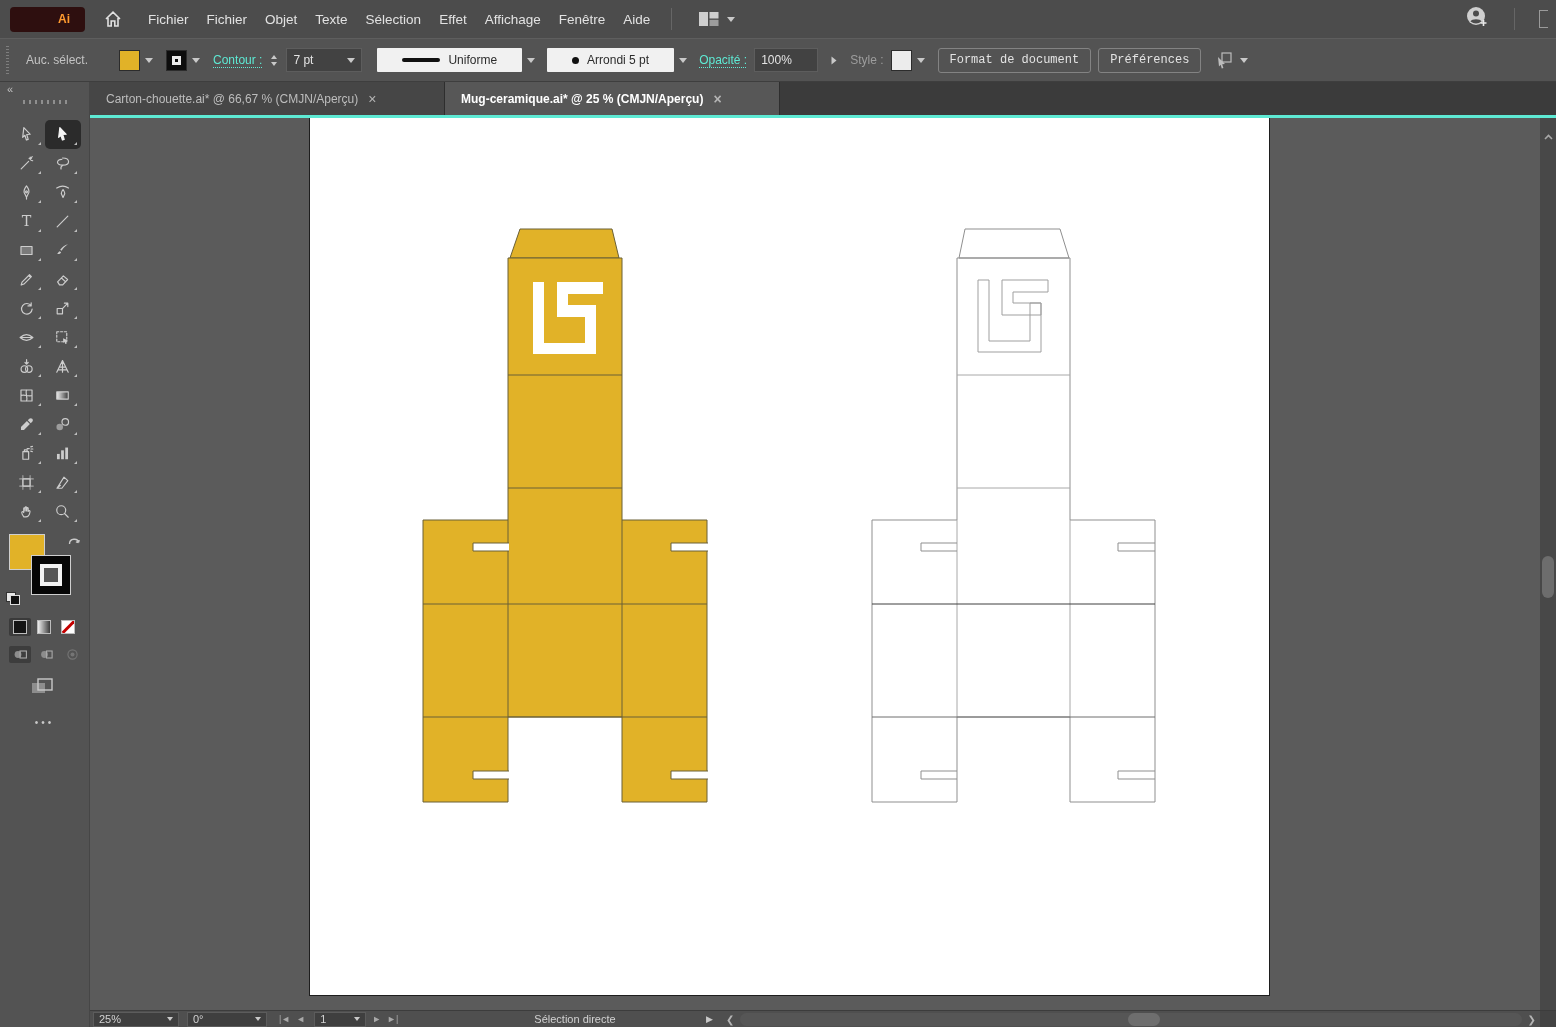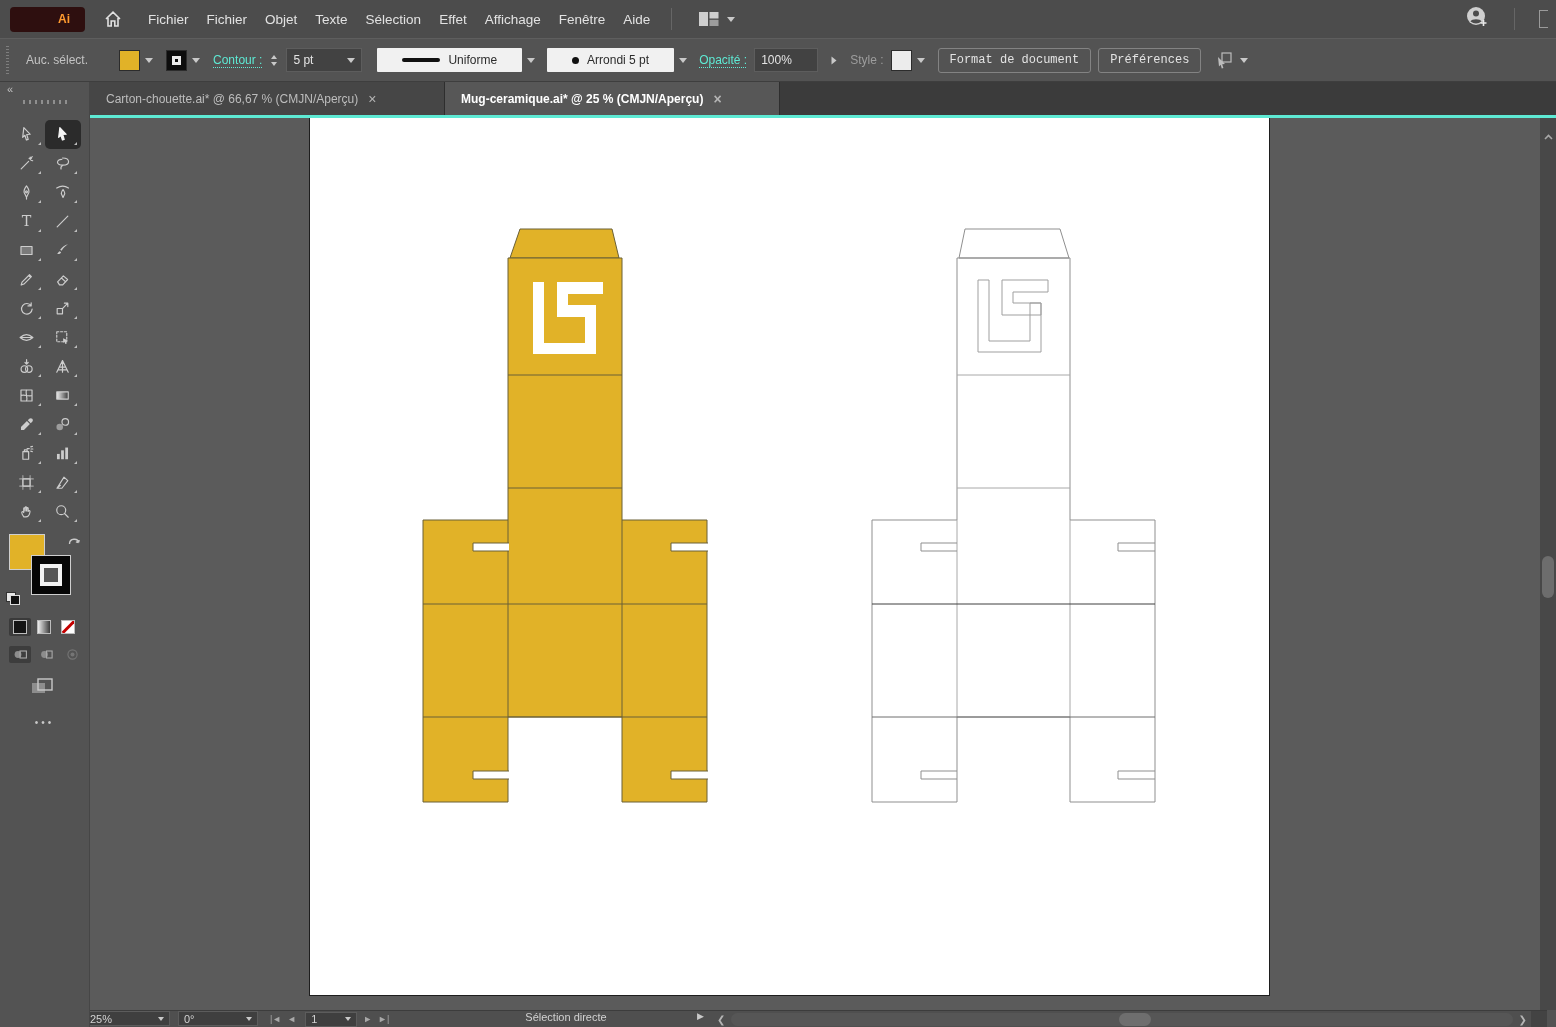--- a/index.html
+++ b/index.html
@@ -99,22 +99,22 @@
   .tp-more{margin:16px 0 0 0;text-align:center;color:#c9c9c9;font-size:10px;letter-spacing:3px;}
   
   .viewport{position:absolute;left:90px;top:118px;width:1466px;height:892px;background:var(--pasteboard-bg,#5b5b5b);overflow:hidden;}
   .artboard{position:absolute;left:220px;top:0;width:959px;height:877px;background:var(--artboard-bg,#fff);
             box-shadow:0 0 0 1px #1e1e1e;}
   
   .vscroll{position:absolute;right:0;top:118px;width:16px;height:892px;background:#484848;z-index:4;}
   .vthumb{position:absolute;left:2px;top:438px;width:12px;height:42px;border-radius:6px;background:#6d6d6d;}
   .varrow{position:absolute;left:4px;top:8px;}
   
-  .statusbar{position:absolute;left:81px;top:1010px;width:1466px;height:17px;background:#4f4f4f;
-             border-top:1px solid #3c3c3c;box-sizing:border-box;display:flex;
+  .statusbar{position:absolute;left:90px;top:1010px;width:1466px;height:17px;background:#4f4f4f;
+             border-top:1px solid #3c3c3c;box-sizing:border-box;display:flex;align-items:center;
              font-size:11px;color:#d2d2d2;}
   .sb-box{height:15px;background:#3f3f3f;border:1px solid #5c5c5c;box-sizing:border-box;display:flex;
           align-items:center;justify-content:space-between;padding:0 5px;margin-left:3px;}
   .sb-box .chev{border-left-width:3.5px;border-right-width:3.5px;border-top-width:4px;}
   .sb-nav{display:flex;align-items:center;gap:6px;margin-left:12px;color:#a8a8a8;font-size:9px;}
   .sb-tool{position:absolute;left:360px;width:250px;text-align:center;}
   .sb-flyout{position:absolute;left:616px;color:#c9c9c9;font-size:9px;}
   .hscroll{position:absolute;left:636px;right:20px;top:2px;height:13px;display:flex;align-items:center;}
   .htrack{flex:1;height:13px;background:#565656;border-radius:7px;margin:0 6px;position:relative;}
   .hthumb{position:absolute;left:388px;top:0;width:32px;height:13px;border-radius:7px;background:#6e6e6e;}
@@ -178,21 +178,21 @@
     <span class="sw-group">
       <span class="swatch ob-strokeSw"></span>
       <span class="chev"></span>
     </span>
     <span class="ob-label">Contour :</span>
     <span class="stepper">
       <span class="chev up"></span>
       <span class="chev"></span>
     </span>
     <span class="ob-box w76">
-      <span>5 pt</span>
+      <span>7 pt</span>
       <span class="chev"></span>
     </span>
     <span style="display:flex;align-items:center;margin-left:8px;">
       <span class="pill">
         <span class="linePrev"></span>
         <span>Uniforme</span>
       </span>
       <span class="chevBtn">
           <span class="chev"></span>
         </span>

